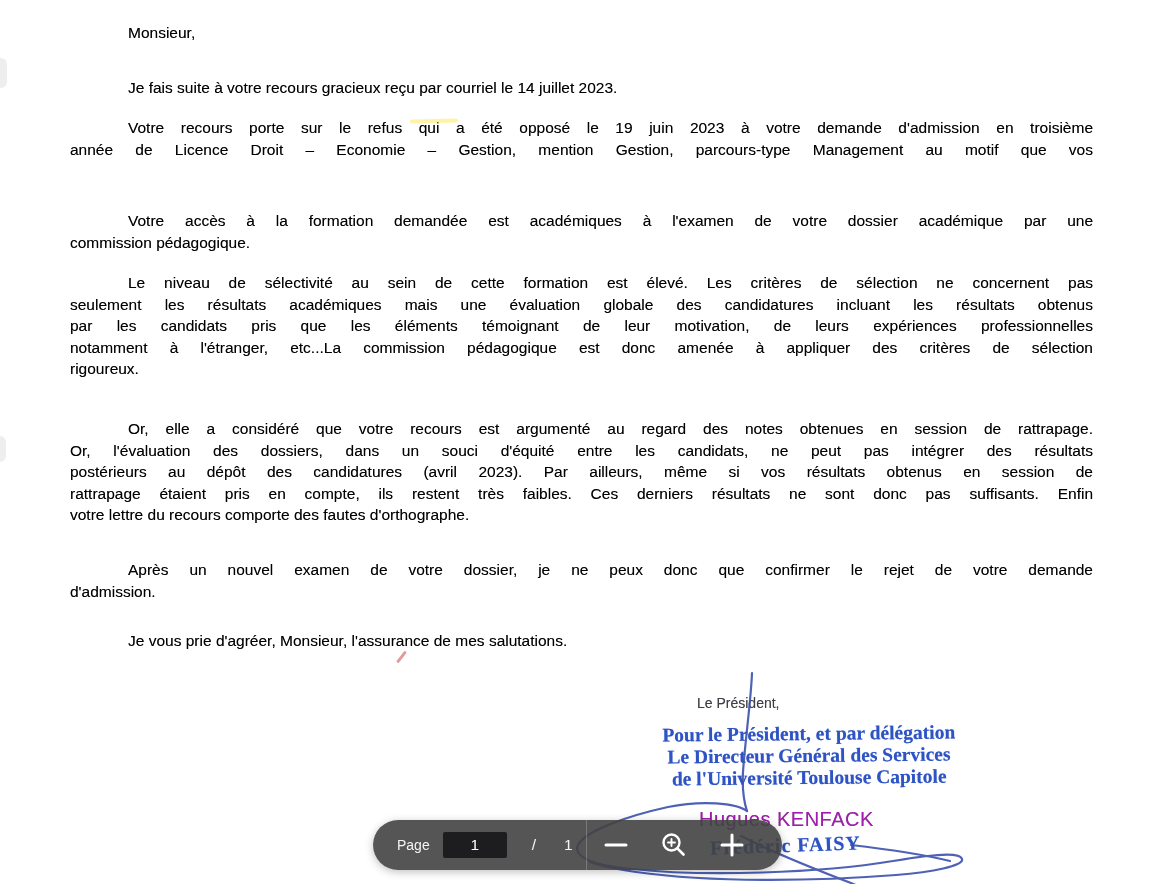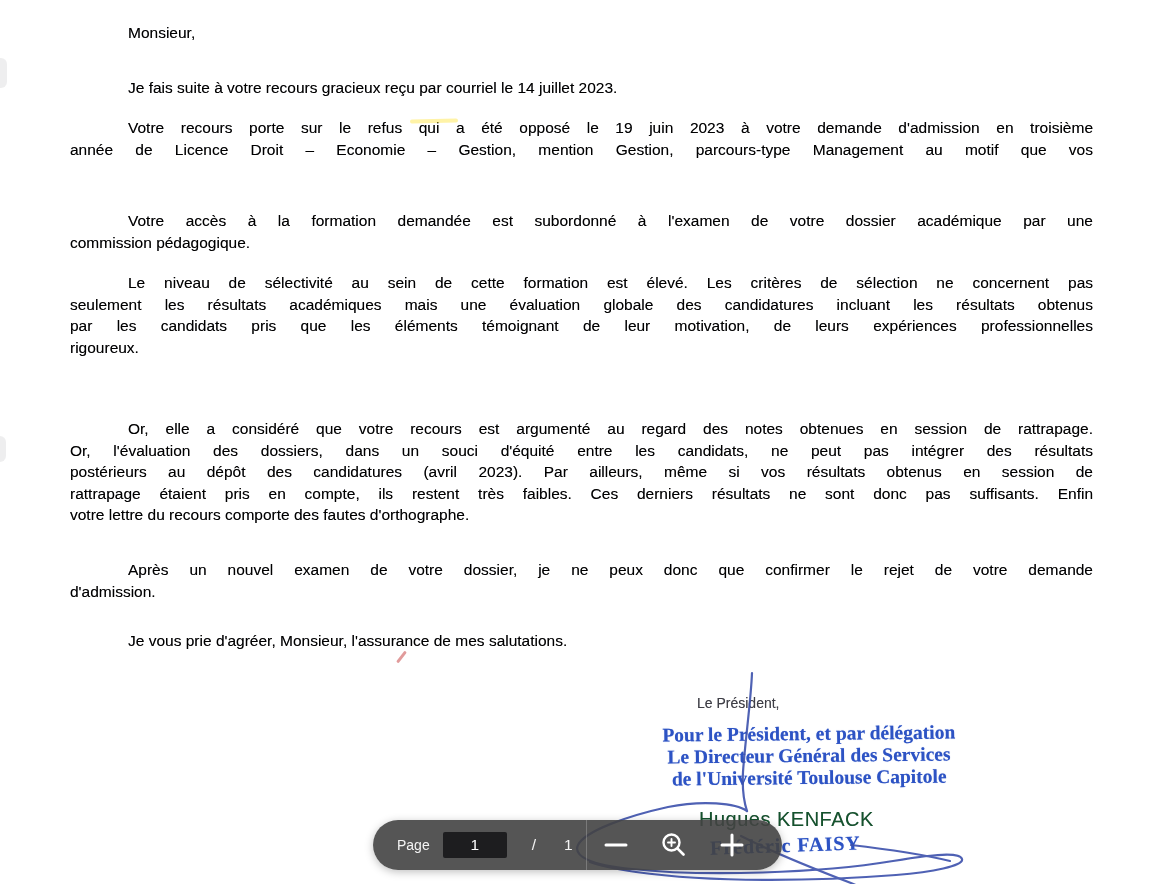--- a/index.html
+++ b/index.html
@@ -48,21 +48,21 @@
     text-align:center;
     font-family:"Liberation Serif", serif;
     font-weight:bold;
     font-size:19.5px;line-height:22px;
     color:#2d53c4;
     transform:rotate(-0.6deg);
     text-shadow:0 0 0.7px rgba(45,83,196,0.55);
   }
   .signer{
     position:absolute;left:699px;top:808px;
-    font-size:20px;letter-spacing:0.5px;color:#14532d;
+    font-size:20px;letter-spacing:0.5px;color:#a21caf;
     text-shadow:0 0 0.5px rgba(83,83,91,0.5);
   }
   .stamp-name{
     position:absolute;left:710px;top:834px;
     font-family:"Liberation Serif", serif;
     font-weight:bold;font-size:20px;letter-spacing:1px;
     color:#2d53c4;
     transform:rotate(-2deg);
     text-shadow:0 0 0.7px rgba(45,83,196,0.55);
   }
@@ -104,27 +104,28 @@
         <div class="line indent">Monsieur,</div>
       </div>
       <div class="para" style="top: 77px;">
         <div class="line indent">Je fais suite à votre recours gracieux reçu par courriel le 14 juillet 2023.</div>
       </div>
       <div class="para" style="top: 117px;">
         <div class="line indent just">Votre recours porte sur le refus qui a été opposé le 19 juin 2023 à votre demande d'admission en troisième</div>
         <div class="line just">année de Licence Droit – Economie – Gestion, mention Gestion, parcours-type Management au motif que vos</div>
       </div>
       <div class="para" style="top: 210px;">
-        <div class="line indent just">Votre accès à la formation demandée est subordonné à l'examen de votre dossier académique par une</div>
+        <div class="line indent just">Votre accès à la formation demandée est académiques à l'examen de votre dossier académique par une</div>
         <div class="line">commission pédagogique.</div>
       </div>
       <div class="para" style="top: 272px;">
         <div class="line indent just">Le niveau de sélectivité au sein de cette formation est élevé. Les critères de sélection ne concernent pas</div>
         <div class="line just">seulement les résultats académiques mais une évaluation globale des candidatures incluant les résultats obtenus</div>
         <div class="line just">par les candidats pris que les éléments témoignant de leur motivation, de leurs expériences professionnelles</div>
+        <div class="line just">notamment à l'étranger, etc...La commission pédagogique est donc amenée à appliquer des critères de sélection</div>
         <div class="line">rigoureux.</div>
       </div>
       <div class="para" style="top: 418px;">
         <div class="line indent just">Or, elle a considéré que votre recours est argumenté au regard des notes obtenues en session de rattrapage.</div>
         <div class="line just">Or, l'évaluation des dossiers, dans un souci d'équité entre les candidats, ne peut pas intégrer des résultats</div>
         <div class="line just">postérieurs au dépôt des candidatures (avril 2023).  Par ailleurs, même si vos résultats obtenus en session de</div>
         <div class="line just">rattrapage étaient pris en compte, ils restent très faibles. Ces derniers résultats ne sont donc pas suffisants. Enfin</div>
         <div class="line">votre lettre du recours comporte des fautes d'orthographe.</div>
       </div>
       <div class="para" style="top: 559px;">

